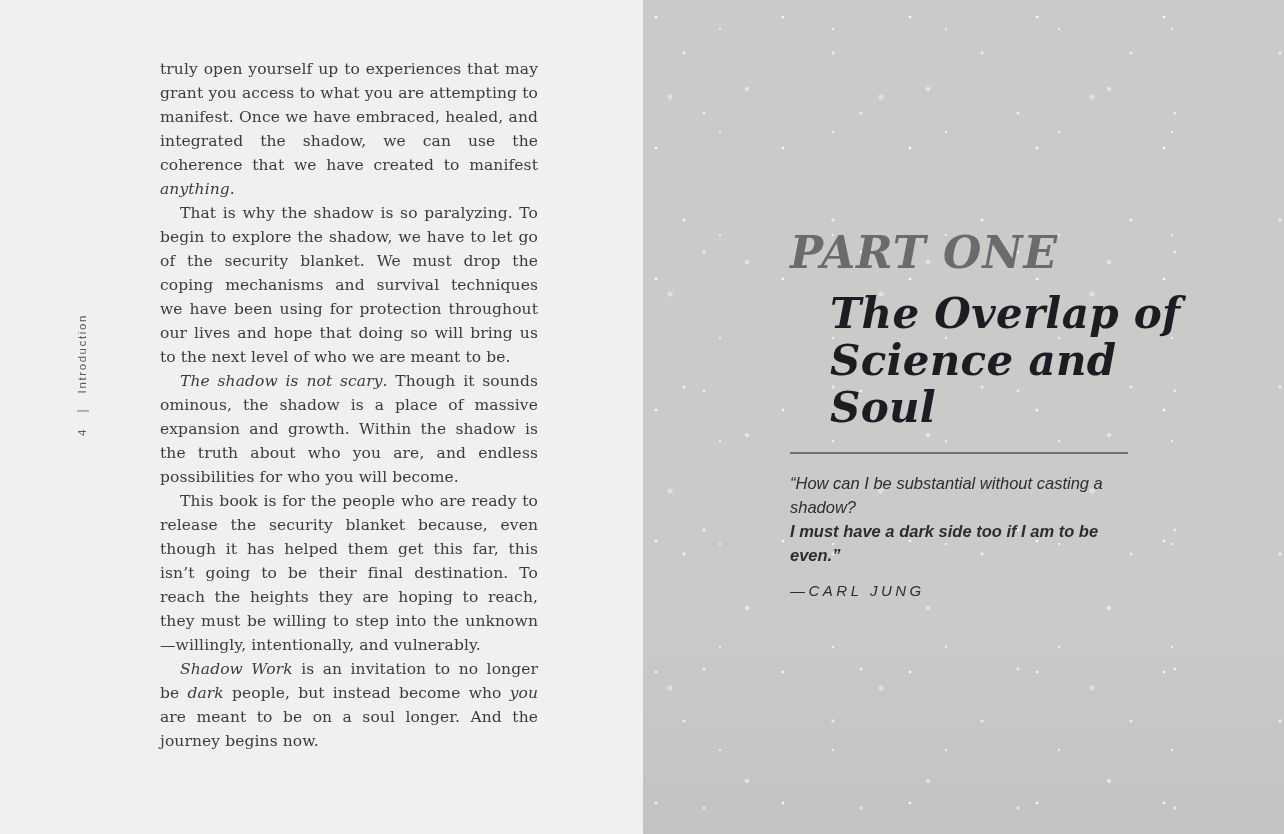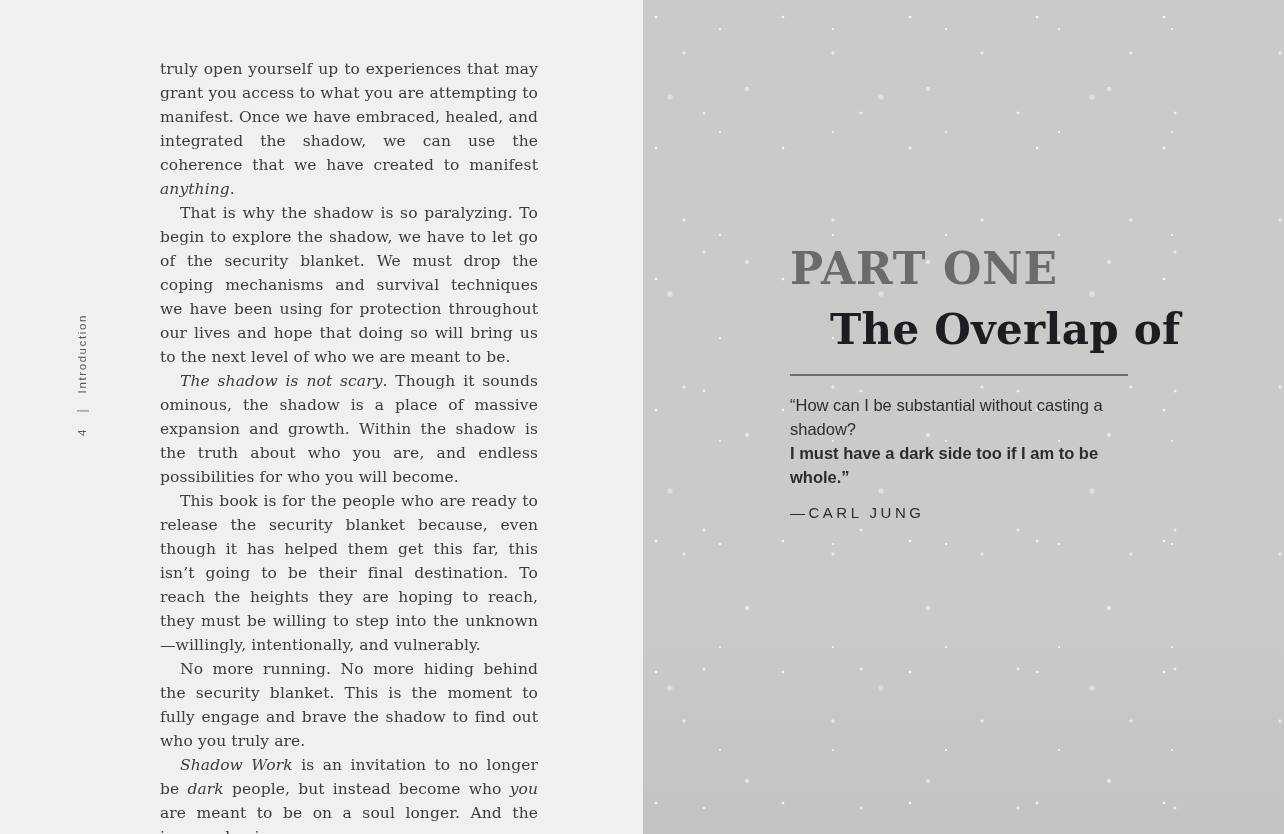--- a/index.html
+++ b/index.html
@@ -61,21 +61,21 @@
       radial-gradient(circle at 13px 17px, rgba(255,255,255,.85) 1px, transparent 1.7px),
       radial-gradient(circle at 41px 53px, rgba(255,255,255,.6) 1.2px, transparent 2px),
       radial-gradient(circle at 77px 29px, rgba(255,255,255,.7) .8px, transparent 1.5px),
       radial-gradient(circle at 104px 89px, rgba(255,255,255,.5) 1.6px, transparent 2.7px),
       radial-gradient(circle at 61px 113px, rgba(255,255,255,.65) 1px, transparent 1.9px),
       radial-gradient(circle at 27px 97px, rgba(255,255,255,.42) 2px, transparent 3.3px),
       linear-gradient(180deg, rgba(0,0,0,0) 72%, rgba(0,0,0,.035) 100%);
     background-size:127px 131px,149px 167px,113px 103px,181px 173px,157px 139px,211px 197px,100% 100%;
   }
   .part-block{
-    position:absolute;left:147px;top:244px;width:430px;
+    position:absolute;left:147px;top:228px;width:430px;font-style:italic;
   }
   .part-kicker{
     font-family:"DejaVu Serif", serif;
     font-weight:700;
     font-size:44px;line-height:1.15;
     letter-spacing:1px;
     color:var(--kicker);
   }
   .part-title{
     margin-top:11px;
@@ -117,35 +117,35 @@
       <span class="page-num">4</span>
       <span class="folio-sep">|</span>
       <span class="section-label">Introduction</span>
     </div>
 
     <div class="body-text">
         <p><span>truly open yourself up to experiences that may grant you access to what you are attempting to manifest. Once we have embraced, healed, and integrated the shadow, we can use the coherence that we have created to manifest </span><em>anything</em><span>.</span></p>
         <p class="indent"><span>That is why the shadow is so paralyzing. To begin to explore the shadow, we have to let go of the security blanket. We must drop the coping mechanisms and survival techniques we have been using for protection throughout our lives and hope that doing so will bring us to the next level of who we are meant to be.</span></p>
         <p class="indent"><em>The shadow is not scary</em><span>. Though it sounds ominous, the shadow is a place of massive expansion and growth. Within the shadow is the truth about who you are, and endless possibilities for who you will become.</span></p>
         <p class="indent"><span>This book is for the people who are ready to release the security blanket because, even though it has helped them get this far, this isn’t going to be their final destination. To reach the heights they are hoping to reach, they must be willing to step into the unknown—willingly, intentionally, and vulnerably.</span></p>
-        <p class="indent"><span>No more running. No more hiding behind the security blanket. This is the moment to fully engage and brave the shadow to find out who you truly are.</span></p>
         <p class="indent"><em>Shadow Work</em><span> is an invitation to no longer be </span><em>dark</em><span> people, but instead become who </span><em>you</em><span> are meant to be on a soul longer. And the journey begins now.</span></p>
       </div>
   </div>
 
   <div class="page-right">
     <div class="speckles"></div>
 
     <div class="part-block">
       <div class="part-kicker">PART ONE</div>
       <div class="part-title">
         <div>The Overlap of</div>
+        <div>Science and Soul</div>
       </div>
       <div class="title-rule"></div>
       <div class="epigraph">
         <div class="q1">“How can I be substantial without casting a shadow?</div>
-        <div class="q2">I must have a dark side too if I am to be whole.”</div>
+        <div class="q2">I must have a dark side too if I am to be even.”</div>
       </div>
       <div class="epigraph-attribution">—CARL JUNG</div>
     </div>
   </div>
 
 </div>
 
 </body></html>

